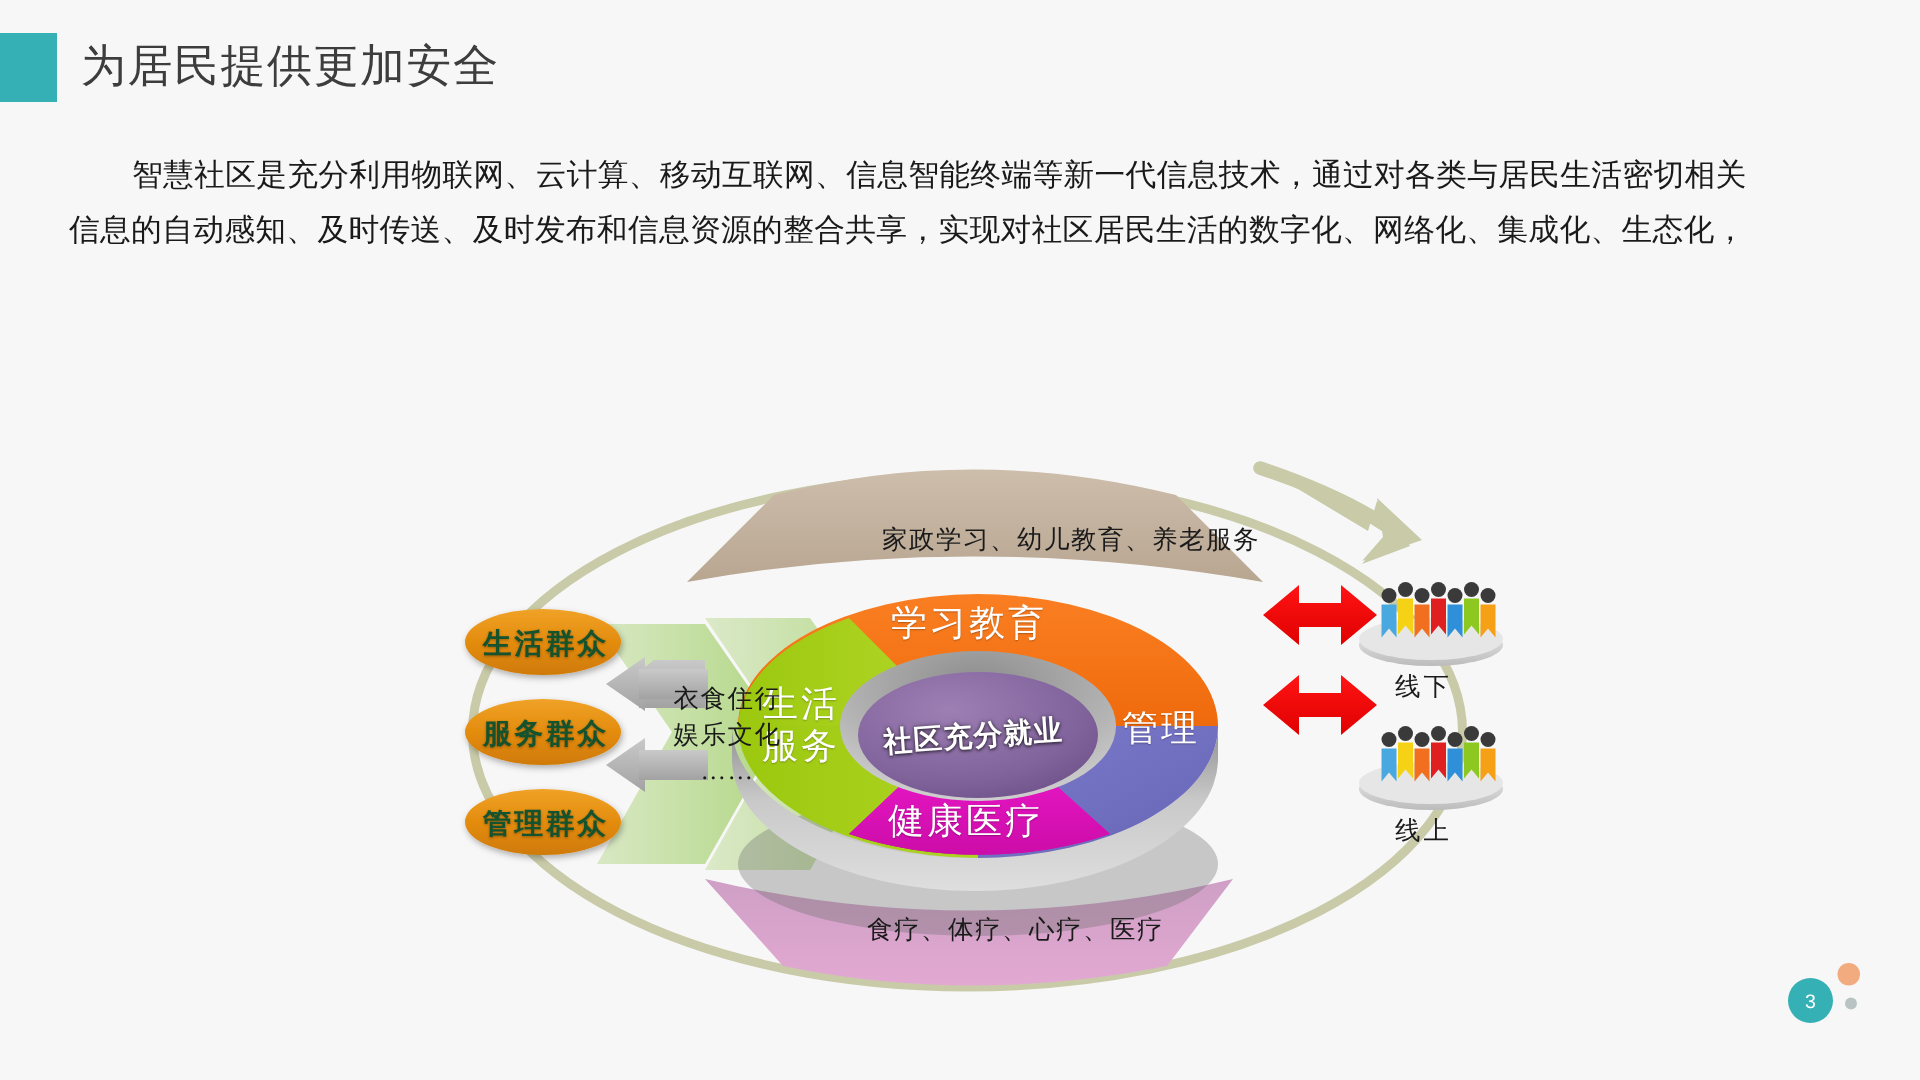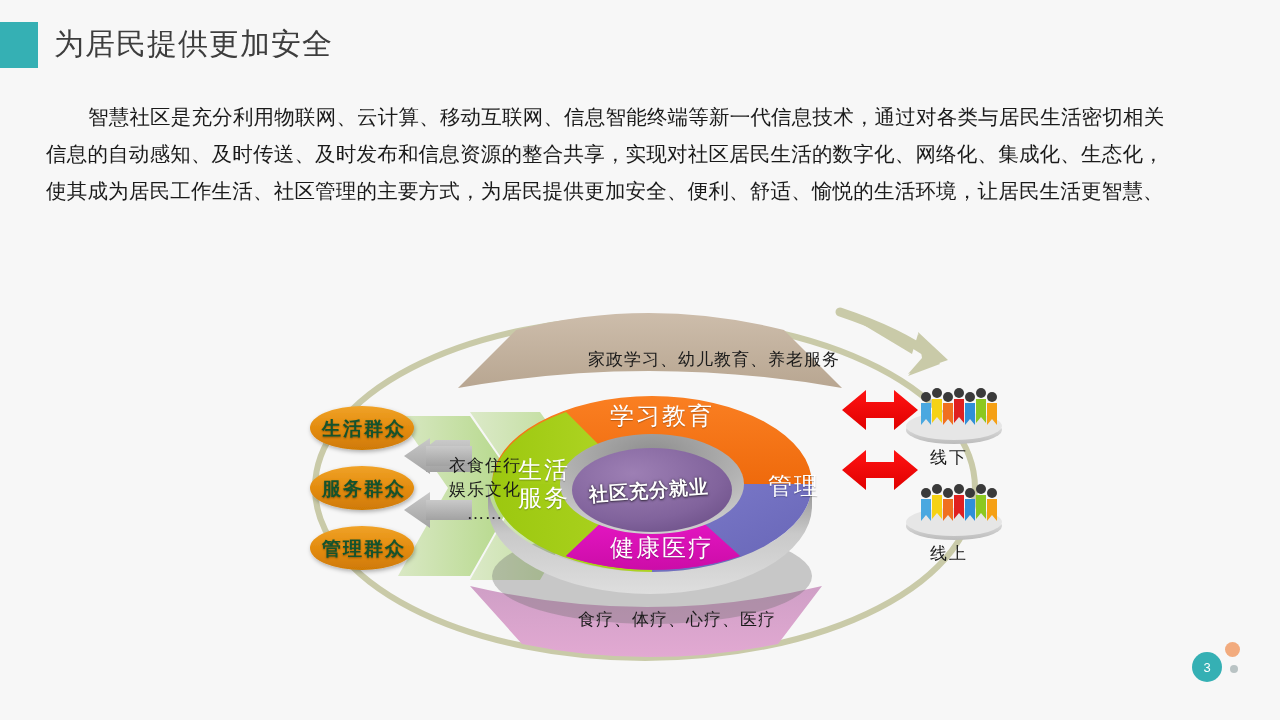--- a/index.html
+++ b/index.html
@@ -89,21 +89,21 @@
     letter-spacing: 1px;
   }
 
   .sector-text {
     font-family: "Liberation Sans", "DejaVu Sans", sans-serif;
     font-size: 24px;
     color: #ffffff;
     letter-spacing: 2px;
     text-shadow: 0 1px 1px rgba(0,0,0,0.28);
     line-height: 28px;
-    text-align: right;
+    text-align: left;
   }
 
   .hub-text {
     font-family: "Liberation Sans", "DejaVu Sans", sans-serif;
     font-size: 19px;
     font-weight: bold;
     color: #ffffff;
     letter-spacing: 1px;
     text-shadow: 0 0 3px rgba(0,0,0,.55), 0 1px 2px rgba(0,0,0,.5);
     transform: rotate(-4deg);
@@ -173,21 +173,20 @@
 <body>
 
 <div id="header">
   <div id="title-accent-bar"></div>
   <div id="page-title">为居民提供更加安全</div>
 </div>
 
 <div id="body-copy">
   <div class="copy-line indent">智慧社区是充分利用物联网、云计算、移动互联网、信息智能终端等新一代信息技术，通过对各类与居民生活密切相关</div>
   <div class="copy-line">信息的自动感知、及时传送、及时发布和信息资源的整合共享，实现对社区居民生活的数字化、网络化、集成化、生态化，</div>
-  <div class="copy-line">使其成为居民工作生活、社区管理的主要方式，为居民提供更加安全、便利、舒适、愉悦的生活环境，让居民生活更智慧、</div>
 </div>
 
 <div id="diagram">
 
   <svg id="diagram-svg" viewBox="0 0 1280 400" xmlns="http://www.w3.org/2000/svg">
     <defs>
       <linearGradient id="gradBannerTop" x1="0" y1="0" x2="0" y2="1">
         <stop offset="0%" stop-color="#cdbdab"></stop>
         <stop offset="100%" stop-color="#b8a691"></stop>
       </linearGradient>

